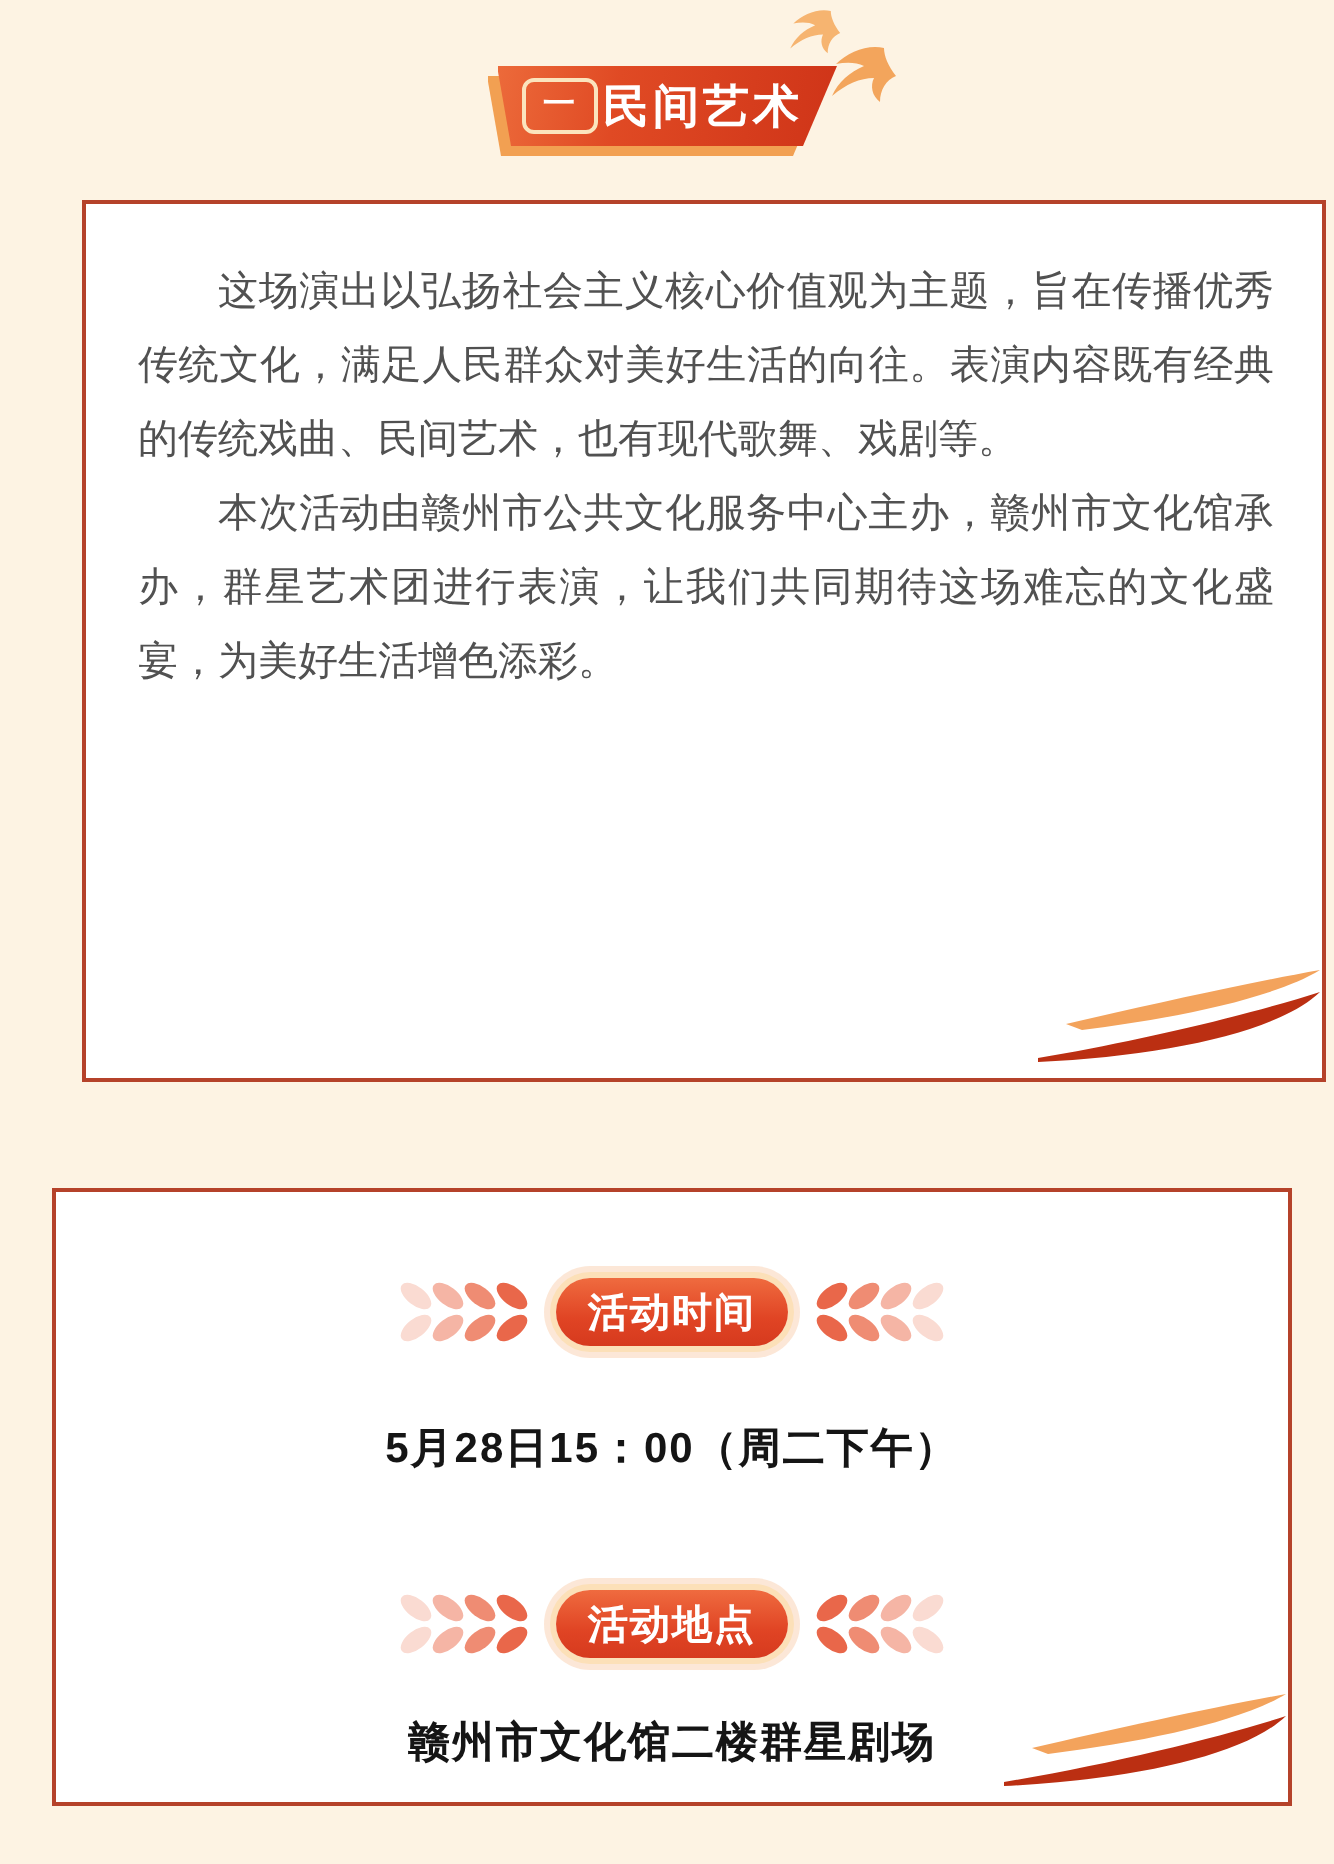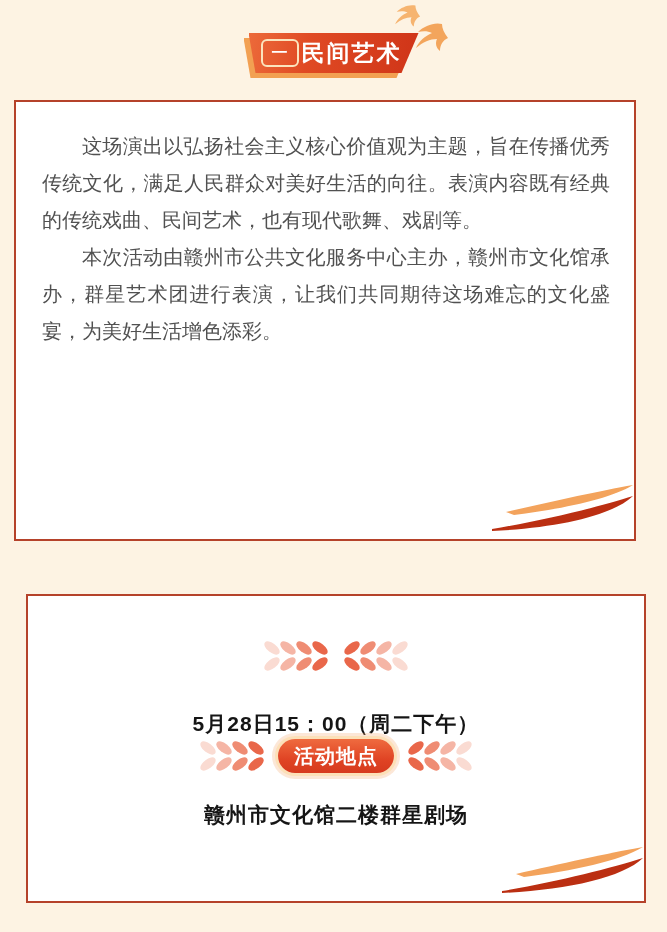--- a/index.html
+++ b/index.html
@@ -18,31 +18,31 @@
     background:linear-gradient(100deg,#ec6a3a 0%,#e04a24 35%,#cf3418 100%);
     clip-path:polygon(0 0,100% 0,calc(100% - 17px) 100%,7px 100%);}
   .num-box{display:flex;align-items:center;justify-content:center;
     width:34px;height:24px;margin-left:12px;border:2px solid #fbe4bd;border-radius:6px;
     color:#fff;font-size:16px;font-weight:bold;line-height:1;}
   .banner-title{flex:1;text-align:center;color:#fff;font-size:23px;font-weight:bold;
     letter-spacing:2px;padding-right:14px;}
 
   
   .card{position:absolute;background:#fff;border:2px solid #b5422a;box-sizing:border-box;}
-  .card-details{left:14px;top:100px;width:622px;height:441px;padding:26px 24px 0 26px;}
+  .card-details{left:41px;top:100px;width:622px;height:441px;padding:26px 24px 0 26px;}
   .card-info{left:26px;top:594px;width:620px;height:309px;padding-top:42px;}
 
   .card-details p{margin:0;font-size:20px;line-height:37px;color:#515151;
     text-indent:2em;text-align:justify;}
 
   .swoosh{position:absolute;right:0;bottom:5px;width:150px;height:50px;pointer-events:none;}
 
   
   .badge-row{display:flex;align-items:center;justify-content:center;gap:12px;height:36px;}
-  .badge-row.second{}
+  .badge-row.second{margin-top:56px;}
   .badge-pill{display:flex;align-items:center;justify-content:center;height:34px;padding:0 16px;
     border-radius:18px;color:#fff;font-size:20px;font-weight:bold;letter-spacing:1px;
     background:linear-gradient(180deg,#ef6b3f 0%,#e04424 60%,#d63a1e 100%);
     box-shadow:0 0 0 3px #fce0b8, 0 0 0 6px rgba(246,170,110,.28);}
   .wheat{width:66px;height:34px;}
   .wheat.flip{transform:scaleX(-1);}
   .info-value{margin-top:36px;text-align:center;font-size:21px;font-weight:bold;
     color:#151515;letter-spacing:1px;}
   .info-value.location{margin-top:27px;}
 </style>
@@ -87,20 +87,21 @@
           <ellipse cx="8" cy="9" rx="9" ry="4.6" fill="#fadbd2" transform="rotate(38 8 9)"></ellipse>
           <ellipse cx="8" cy="25" rx="9" ry="4.6" fill="#fadbd2" transform="rotate(-38 8 25)"></ellipse>
           <ellipse cx="24" cy="9" rx="9" ry="4.6" fill="#f5b5a5" transform="rotate(38 24 9)"></ellipse>
           <ellipse cx="24" cy="25" rx="9" ry="4.6" fill="#f5b5a5" transform="rotate(-38 24 25)"></ellipse>
           <ellipse cx="40" cy="9" rx="9" ry="4.6" fill="#ef8c73" transform="rotate(38 40 9)"></ellipse>
           <ellipse cx="40" cy="25" rx="9" ry="4.6" fill="#ef8c73" transform="rotate(-38 40 25)"></ellipse>
           <ellipse cx="56" cy="9" rx="9" ry="4.6" fill="#e9674a" transform="rotate(38 56 9)"></ellipse>
           <ellipse cx="56" cy="25" rx="9" ry="4.6" fill="#e9674a" transform="rotate(-38 56 25)"></ellipse>
         </g>
       </svg>
+      <span class="badge-pill">活动时间</span>
       <svg class="wheat flip" viewBox="0 0 66 34" aria-hidden="true">
         <g>
           <ellipse cx="8" cy="9" rx="9" ry="4.6" fill="#fadbd2" transform="rotate(38 8 9)"></ellipse>
           <ellipse cx="8" cy="25" rx="9" ry="4.6" fill="#fadbd2" transform="rotate(-38 8 25)"></ellipse>
           <ellipse cx="24" cy="9" rx="9" ry="4.6" fill="#f5b5a5" transform="rotate(38 24 9)"></ellipse>
           <ellipse cx="24" cy="25" rx="9" ry="4.6" fill="#f5b5a5" transform="rotate(-38 24 25)"></ellipse>
           <ellipse cx="40" cy="9" rx="9" ry="4.6" fill="#ef8c73" transform="rotate(38 40 9)"></ellipse>
           <ellipse cx="40" cy="25" rx="9" ry="4.6" fill="#ef8c73" transform="rotate(-38 40 25)"></ellipse>
           <ellipse cx="56" cy="9" rx="9" ry="4.6" fill="#e9674a" transform="rotate(38 56 9)"></ellipse>
           <ellipse cx="56" cy="25" rx="9" ry="4.6" fill="#e9674a" transform="rotate(-38 56 25)"></ellipse>

